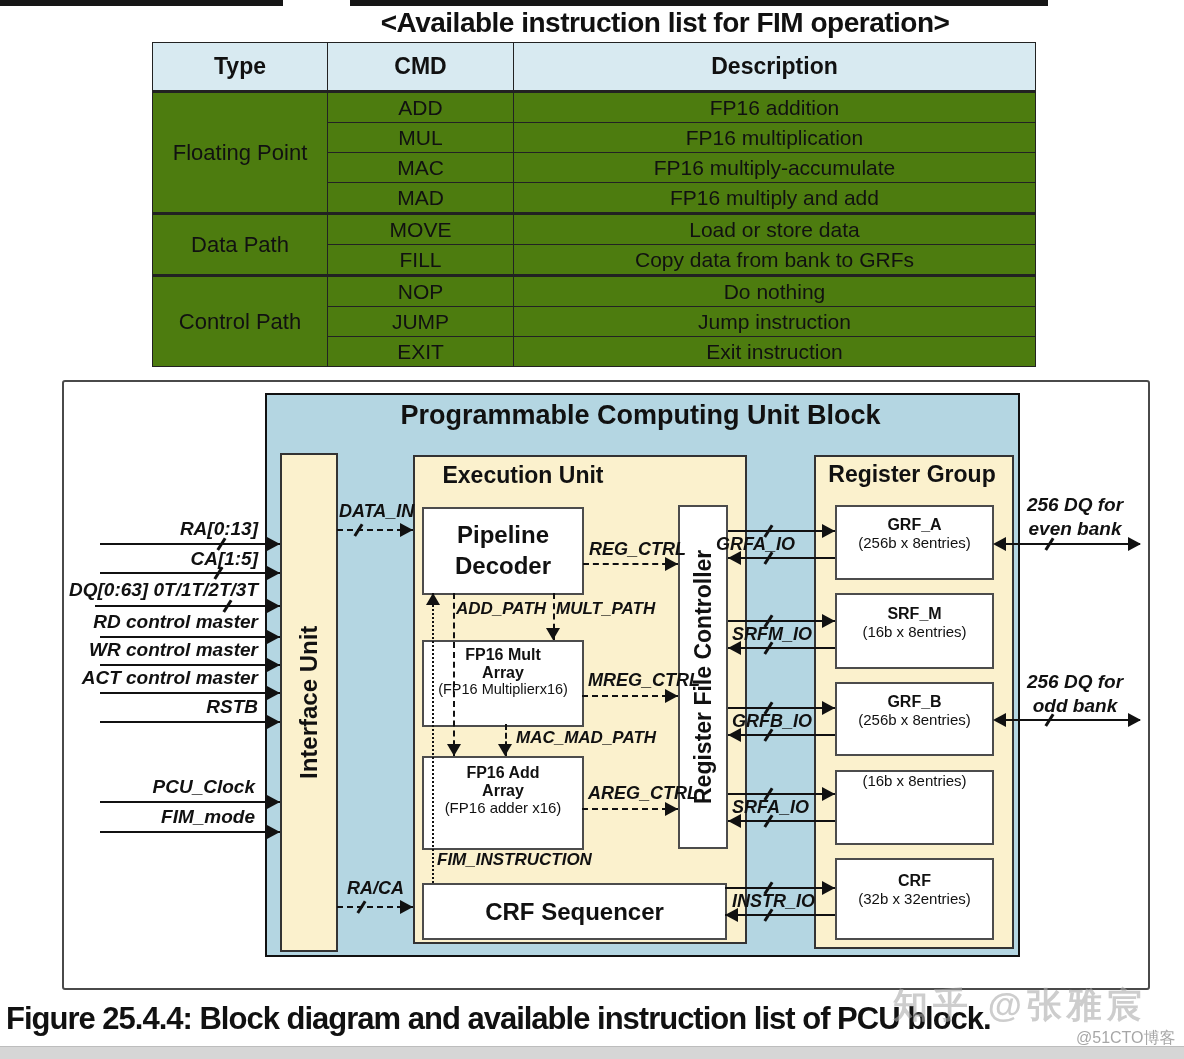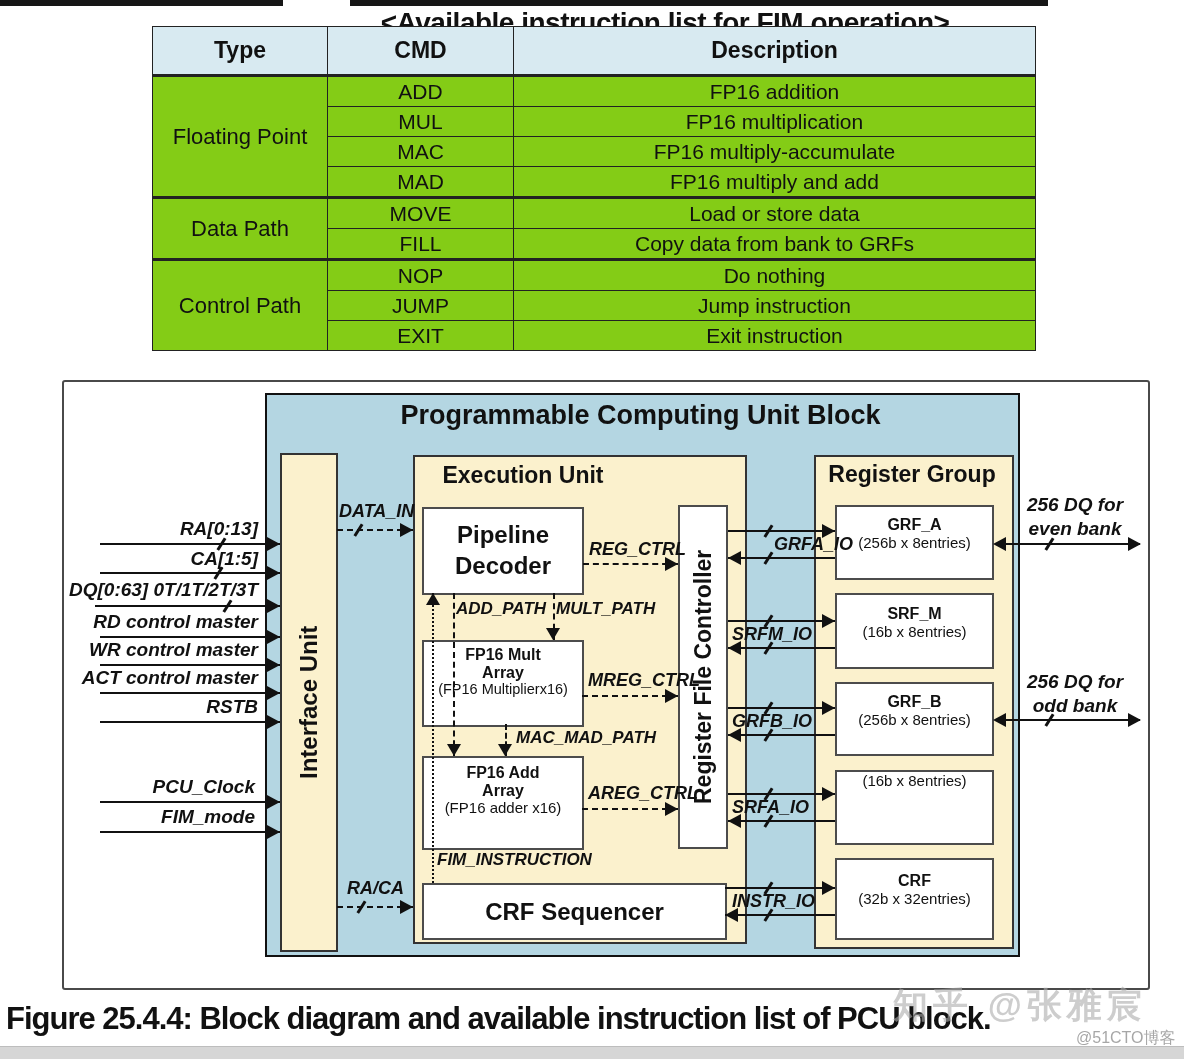--- a/index.html
+++ b/index.html
@@ -5,22 +5,22 @@
   html,body{margin:0;padding:0;background:#fff;}
   .page{position:relative;width:1184px;height:1059px;background:#fff;overflow:hidden;
         font-family:"Liberation Sans",sans-serif;color:#111;}
   
   .topseg{position:absolute;height:6px;background:#161616;top:0;}
   .bottomstrip{position:absolute;left:0;top:1046px;width:1184px;height:13px;background:#d6d6d6;border-top:1px solid #bdbdbd;}
 
   
   .tbl-title{position:absolute;left:280px;top:7px;width:770px;text-align:center;
              font-size:28px;font-weight:bold;letter-spacing:-0.5px;}
-  table.instr{position:absolute;left:152px;top:26px;width:883px;border-collapse:collapse;
-              table-layout:fixed;background:#84cc16;padding-left:38px;}
+  table.instr{position:absolute;left:152px;top:42px;width:883px;border-collapse:collapse;
+              table-layout:fixed;background:#4d7c0f;padding-left:38px;}
   table.instr th, table.instr td{border:1.5px solid #222;text-align:center;padding:0;overflow:hidden;}
   table.instr th{height:47px;background:var(--header-bg,#d8eaf1);font-size:23px;font-weight:bold;}
   table.instr td{height:29px;font-size:21px;}
   table.instr .typecell{font-size:22px;}
   table.instr tr.gsep td{border-top-width:3px;}
   table.instr thead th{border-bottom-width:3px;}
   .col-type{width:175px;} .col-cmd{width:186px;} .col-desc{width:522px;}
 
   
   .outerbox{position:absolute;left:62px;top:380px;width:1084px;height:606px;
@@ -258,21 +258,21 @@
     <div class="dvline" style="left:505px;top:724px;height:32px;"></div>
     <div class="ah-d" style="left:498px;top:744px;"></div>
 
     <div class="dotv" style="left:432px;top:593px;height:290px;"></div>
     <div class="ah-u" style="left:426px;top:593px;"></div>
     <div class="sig small" style="left:437px;top:850px;">FIM_INSTRUCTION</div>
 
     <div class="hline" style="left:728px;top:530px;width:107px;"></div>
     <div class="ah-r" style="left:822px;top:524px;"></div>
     <div class="slash" style="left:767px;top:524px;"></div>
-    <div class="sig" style="left:774px;top:534px;text-align:center;">GRFA_IO</div>
+    <div class="sig" style="left:716px;top:534px;text-align:center;">GRFA_IO</div>
     <div class="hline" style="left:728px;top:557px;width:107px;"></div>
     <div class="ah-l" style="left:728px;top:551px;"></div>
     <div class="slash" style="left:767px;top:551px;"></div>
 
     <div class="hline" style="left:728px;top:620px;width:107px;"></div>
     <div class="ah-r" style="left:822px;top:614px;"></div>
     <div class="slash" style="left:767px;top:614px;"></div>
     <div class="sig" style="left:732px;top:624px;">SRFM_IO</div>
     <div class="hline" style="left:728px;top:647px;width:107px;"></div>
     <div class="ah-l" style="left:728px;top:641px;"></div>

